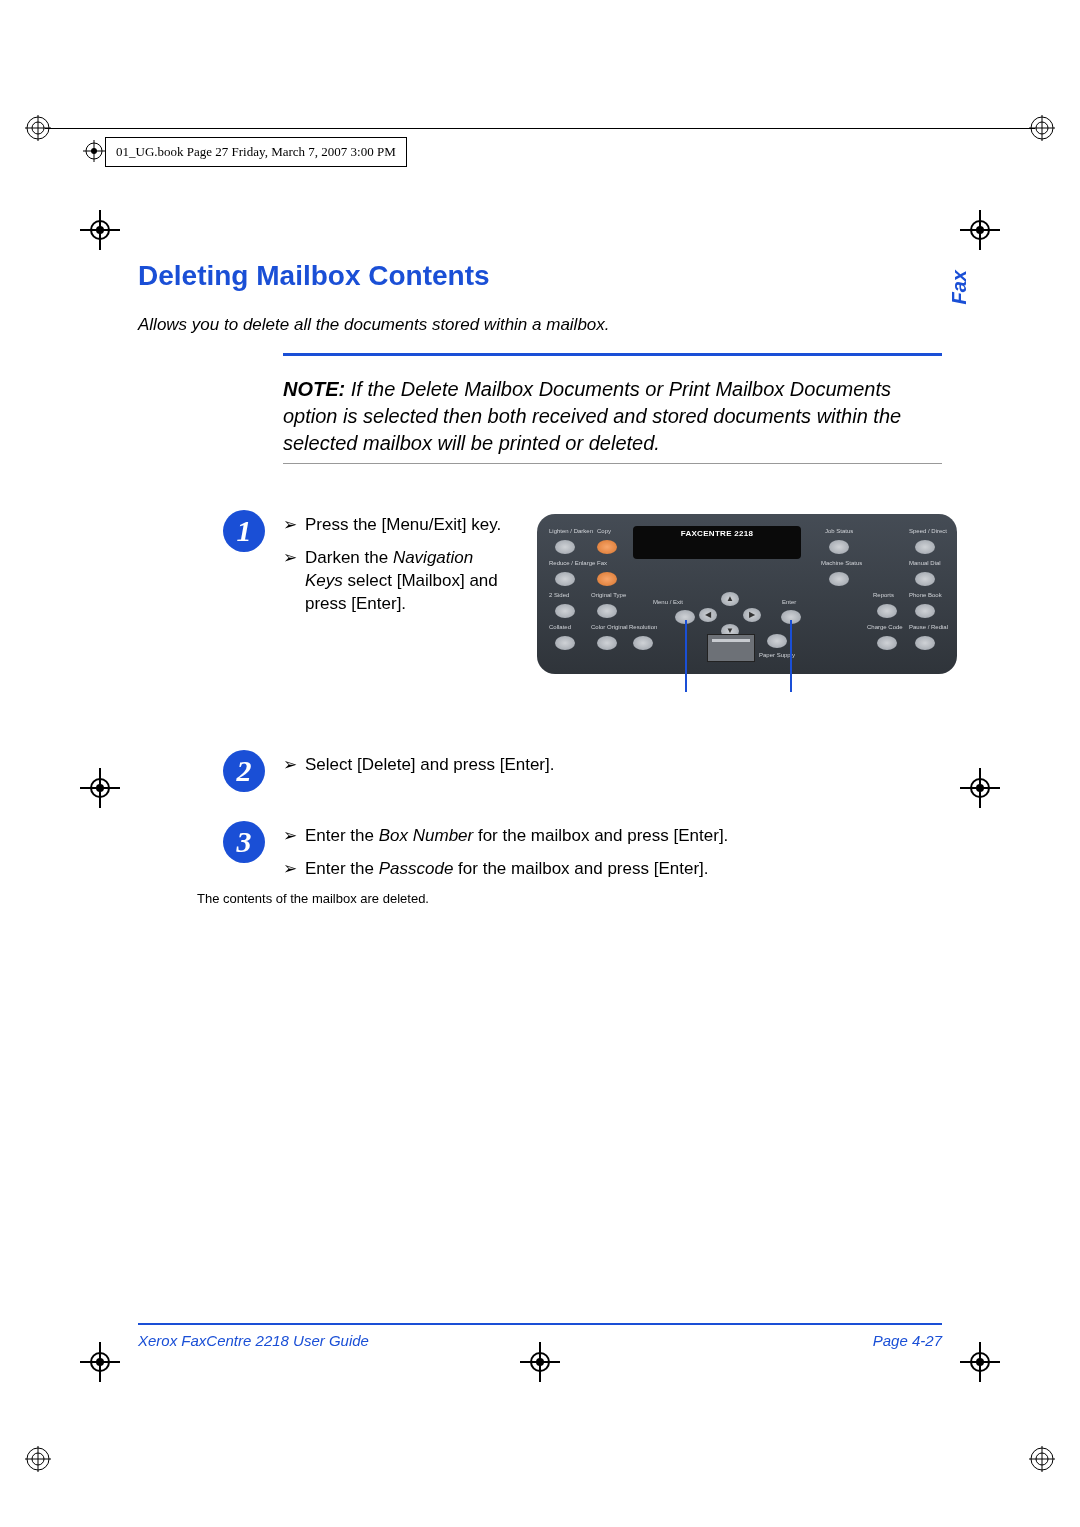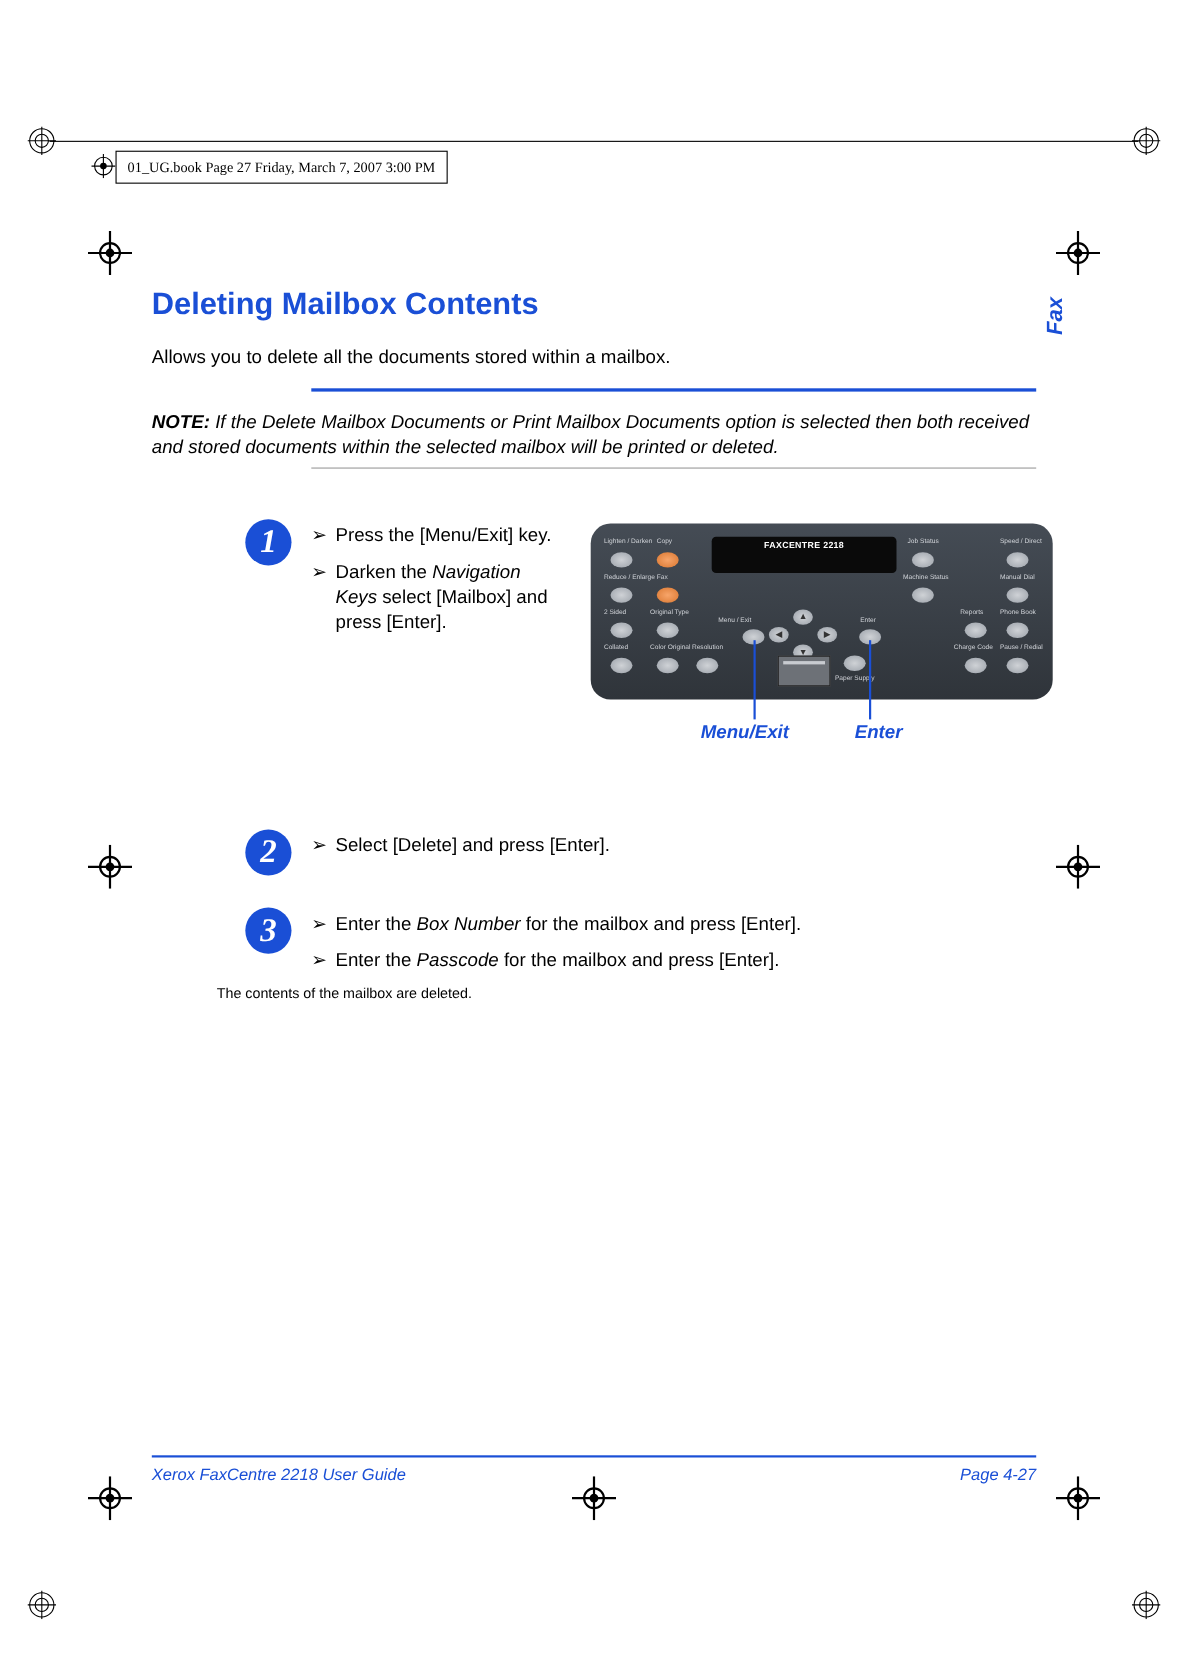--- a/index.html
+++ b/index.html
@@ -104,31 +104,33 @@
 
   .body-indent {
     margin-left: 145px;
     margin-right: 0;
   }
 
   .para {
     font-size: 17px;
     line-height: 1.35;
     margin: 0 0 16px 0;
+    font-style: italic;
   }
 
   .note-rule {
     height: 3px;
     background: #1a4fd6;
     margin-left: 145px;
     margin-bottom: 6px;
   }
   .note {
+    margin-left: 145px;
     font-style: italic;
-    font-size: 17px;
+    font-size: 20px;
     line-height: 1.35;
     margin-bottom: 6px;
   }
   .note b { font-style: italic; font-weight: bold; }
   .note-rule-bottom {
     height: 1px;
     background: #999;
     margin-left: 145px;
     margin-bottom: 50px;
   }
@@ -183,21 +185,21 @@
     width: 420px;
     height: 160px;
     border-radius: 18px;
     background: linear-gradient(#454c55, #2f343a);
     position: relative;
     overflow: hidden;
   }
   .panel .display {
     position: absolute;
     top: 12px;
-    left: 110px;
+    left: 96px;
     width: 168px;
     height: 30px;
     background: #0a0a0a;
     border-radius: 4px;
     color: #fff;
     font-size: 8px;
     font-weight: bold;
     text-align: center;
     padding-top: 3px;
     letter-spacing: 0.3px;
@@ -488,24 +490,20 @@
             <div class="btn" style="top:26px;left:378px;"></div>
             <div class="lbl" style="top:46px;left:372px;">Manual Dial</div>
             <div class="btn" style="top:58px;left:378px;"></div>
             <div class="lbl" style="top:78px;left:372px;">Phone Book</div>
             <div class="btn" style="top:90px;left:378px;"></div>
             <div class="lbl" style="top:110px;left:372px;">Pause / Redial</div>
             <div class="btn" style="top:122px;left:378px;"></div>
           </div>
           <div class="callout-line callout-menuexit"></div>
           <div class="callout-line callout-enter"></div>
-          <div class="callout-labels">
-            <span class="callout-text me">Menu/Exit</span>
-            <span class="callout-text en">Enter</span>
-          </div>
         </div>
       </div>
     </div>
 
     <div class="step-row">
       <div class="step-badge">2</div>
       <div class="step-body step-list">
         <div class="li">
           <span class="arrow">➢</span>
           <span class="txt">Select [Delete] and press [Enter].</span>

